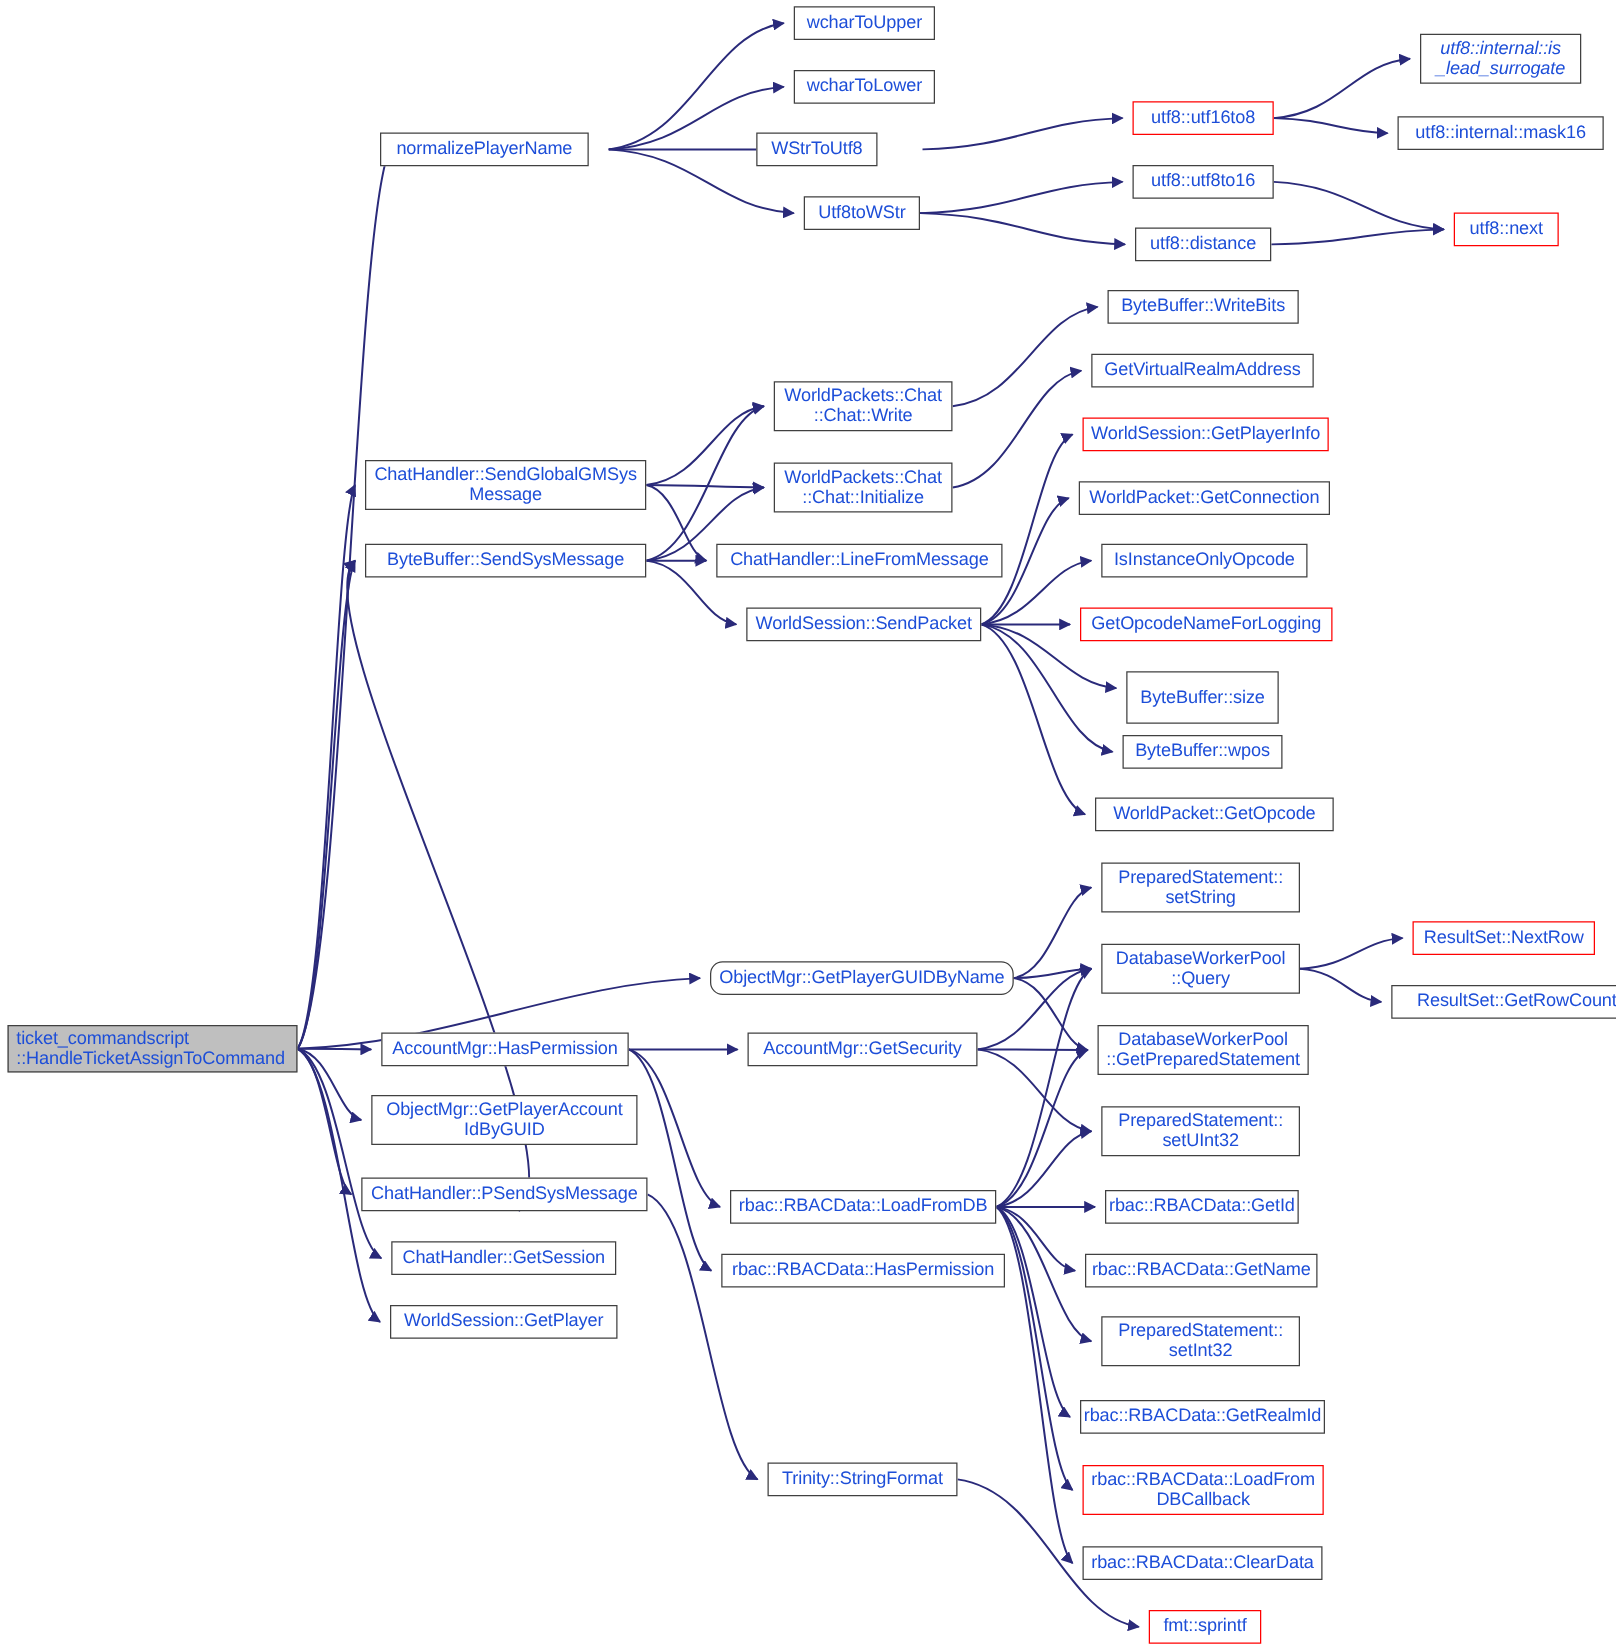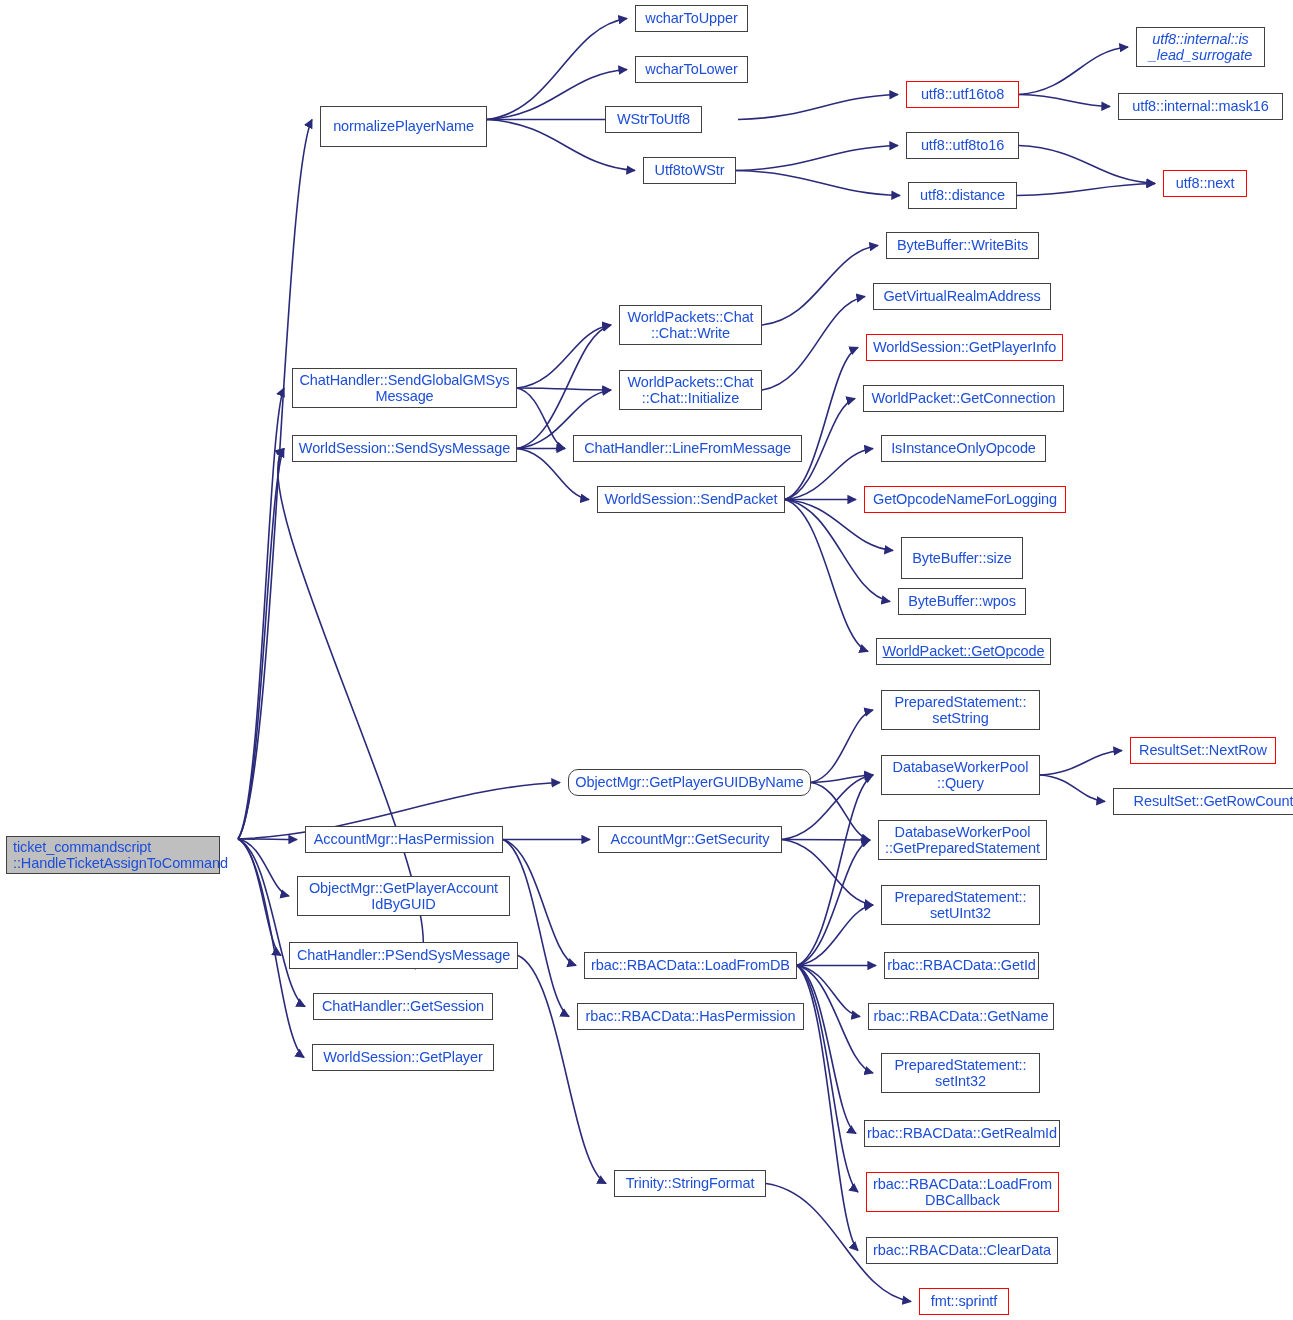--- a/index.html
+++ b/index.html
@@ -116,52 +116,52 @@
         <path d="M 797 965.5 C 834.8 974.1, 843.2 1064.4, 873 1073" marker-end="url(#arrow)"></path>
         <path d="M 797 965.5 C 827.15 978.94, 833.85 1120.06, 856 1133.5" marker-end="url(#arrow)"></path>
         <path d="M 797 965.5 C 828.05 983.62, 834.95 1173.88, 858 1192" marker-end="url(#arrow)"></path>
         <path d="M 797 965.5 C 828.05 988.3, 834.95 1227.7, 858 1250.5" marker-end="url(#arrow)"></path>
         <path d="M 414.95000000000005 969 C 470.2775000000001 927.36, 236.67249999999999 490.14, 284 448.5" marker-end="url(#arrow)"></path>
         <path d="M 518 955.5 C 561.2 973.74, 570.8 1165.26, 606 1183.5" marker-end="url(#arrow)"></path>
         <path d="M 766 1183.5 C 834.85 1192.94, 850.15 1292.06, 911 1301.5" marker-end="url(#arrow)"></path>
       </g>
   </svg>
   <div id="nodes">
-      <div class="node root" style="left: 6px; top: 820px; width: 214px; height: 38px; margin-top: 16px;">ticket_commandscript
+      <div class="node root" style="left: 6px; top: 820px; width: 232px; height: 38px;">ticket_commandscript
 ::HandleTicketAssignToCommand</div>
-      <div class="node" style="left: 320px; top: 106px; width: 167px; height: 41px;">normalizePlayerName</div>
+      <div class="node" style="left: 304px; top: 106px; width: 167px; height: 27px;">normalizePlayerName</div>
       <div class="node" style="left: 635px; top: 5px; width: 113px; height: 27px;">wcharToUpper</div>
       <div class="node" style="left: 635px; top: 56px; width: 113px; height: 27px;">wcharToLower</div>
       <div class="node" style="left: 605px; top: 106px; width: 97px; height: 27px;">WStrToUtf8</div>
       <div class="node" style="left: 643px; top: 157px; width: 93px; height: 27px;">Utf8toWStr</div>
       <div class="node red" style="left: 906px; top: 81px; width: 113px; height: 27px;">utf8::utf16to8</div>
       <div class="node" style="left: 1136px; top: 27px; width: 129px; height: 40px; font-style: italic;">utf8::internal::is
 _lead_surrogate</div>
       <div class="node" style="left: 1118px; top: 93px; width: 165px; height: 27px;">utf8::internal::mask16</div>
       <div class="node" style="left: 906px; top: 132px; width: 113px; height: 27px;">utf8::utf8to16</div>
       <div class="node" style="left: 908px; top: 182px; width: 109px; height: 27px;">utf8::distance</div>
       <div class="node red" style="left: 1163px; top: 170px; width: 84px; height: 27px;">utf8::next</div>
       <div class="node" style="left: 292px; top: 368px; width: 225px; height: 40px;">ChatHandler::SendGlobalGMSys
 Message</div>
-      <div class="node" style="left: 292px; top: 435px; width: 225px; height: 27px;">WorldSession::SendSysMessage</div>
+      <div class="node" style="left: 292px; top: 435px; width: 225px; height: 27px;">ByteBuffer::SendSysMessage</div>
       <div class="node" style="left: 619px; top: 305px; width: 143px; height: 40px;">WorldPackets::Chat
 ::Chat::Write</div>
       <div class="node" style="left: 619px; top: 370px; width: 143px; height: 40px;">WorldPackets::Chat
 ::Chat::Initialize</div>
       <div class="node" style="left: 573px; top: 435px; width: 229px; height: 27px;">ChatHandler::LineFromMessage</div>
       <div class="node" style="left: 597px; top: 486px; width: 188px; height: 27px;">WorldSession::SendPacket</div>
       <div class="node" style="left: 886px; top: 232px; width: 153px; height: 27px;">ByteBuffer::WriteBits</div>
       <div class="node" style="left: 873px; top: 283px; width: 178px; height: 27px;">GetVirtualRealmAddress</div>
       <div class="node red" style="left: 866px; top: 334px; width: 197px; height: 27px;">WorldSession::GetPlayerInfo</div>
       <div class="node" style="left: 863px; top: 385px; width: 201px; height: 27px;">WorldPacket::GetConnection</div>
       <div class="node" style="left: 881px; top: 435px; width: 165px; height: 27px;">IsInstanceOnlyOpcode</div>
       <div class="node red" style="left: 864px; top: 486px; width: 202px; height: 27px;">GetOpcodeNameForLogging</div>
       <div class="node" style="left: 901px; top: 537px; width: 122px; height: 42px;">ByteBuffer::size</div>
       <div class="node" style="left: 898px; top: 588px; width: 128px; height: 27px;">ByteBuffer::wpos</div>
-      <div class="node" style="left: 876px; top: 638px; width: 175px; height: 27px; text-decoration: underline;">WorldPacket::GetOpcode</div>
+      <div class="node" style="left: 876px; top: 638px; width: 191px; height: 27px;">WorldPacket::GetOpcode</div>
       <div class="node" style="left: 881px; top: 690px; width: 159px; height: 40px;">PreparedStatement::
 setString</div>
       <div class="node" style="left: 881px; top: 755px; width: 159px; height: 40px;">DatabaseWorkerPool
 ::Query</div>
       <div class="node red" style="left: 1130px; top: 737px; width: 146px; height: 27px;">ResultSet::NextRow</div>
       <div class="node" style="left: 1113px; top: 788px; width: 201px; height: 27px;">ResultSet::GetRowCount</div>
       <div class="node" style="left: 878px; top: 820px; width: 169px; height: 40px;">DatabaseWorkerPool
 ::GetPreparedStatement</div>
       <div class="node" style="left: 881px; top: 885px; width: 159px; height: 40px;">PreparedStatement::
 setUInt32</div>

